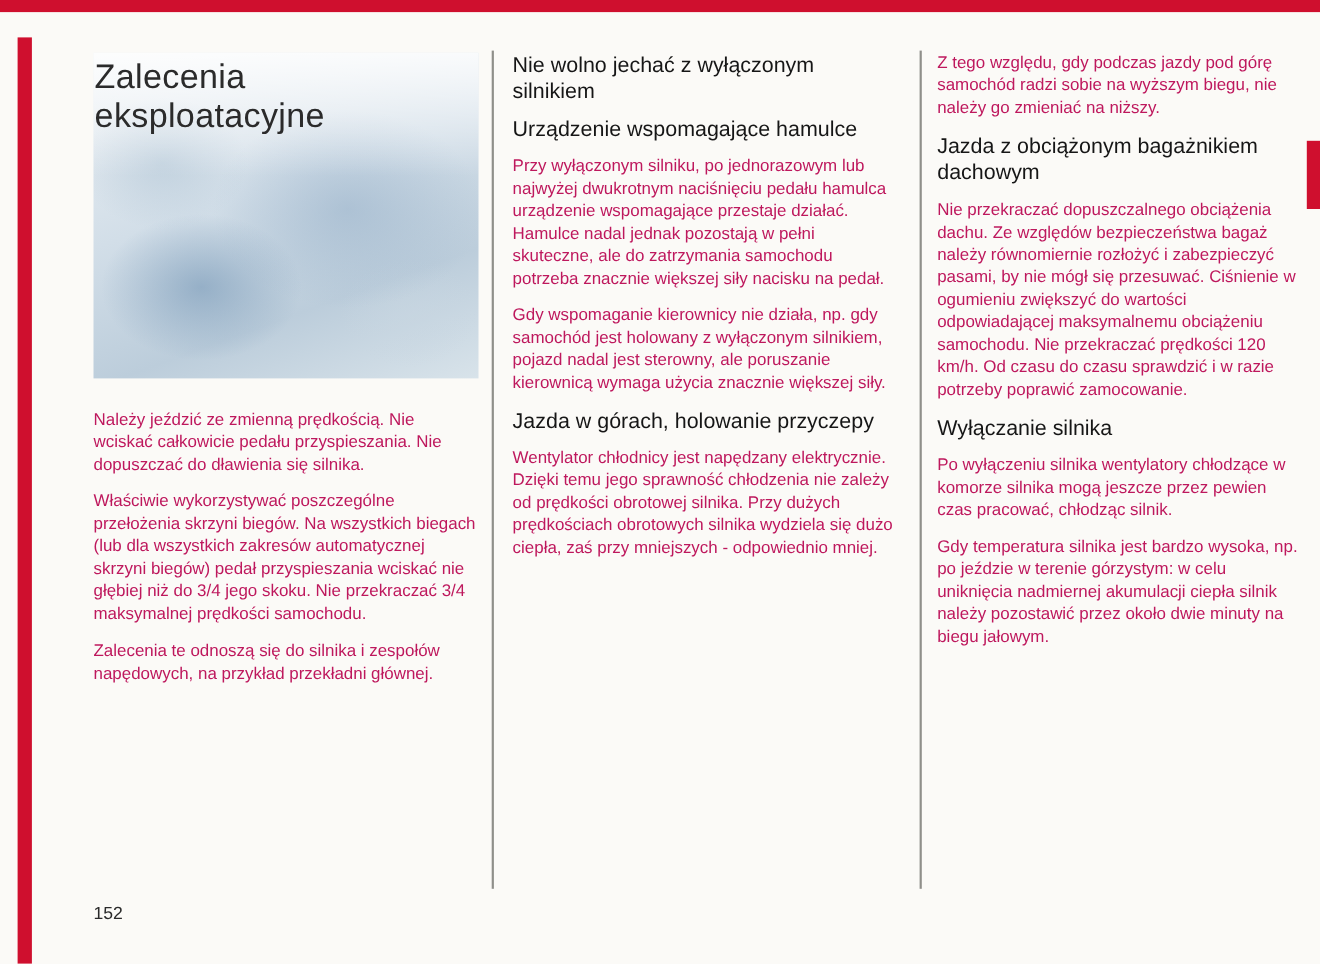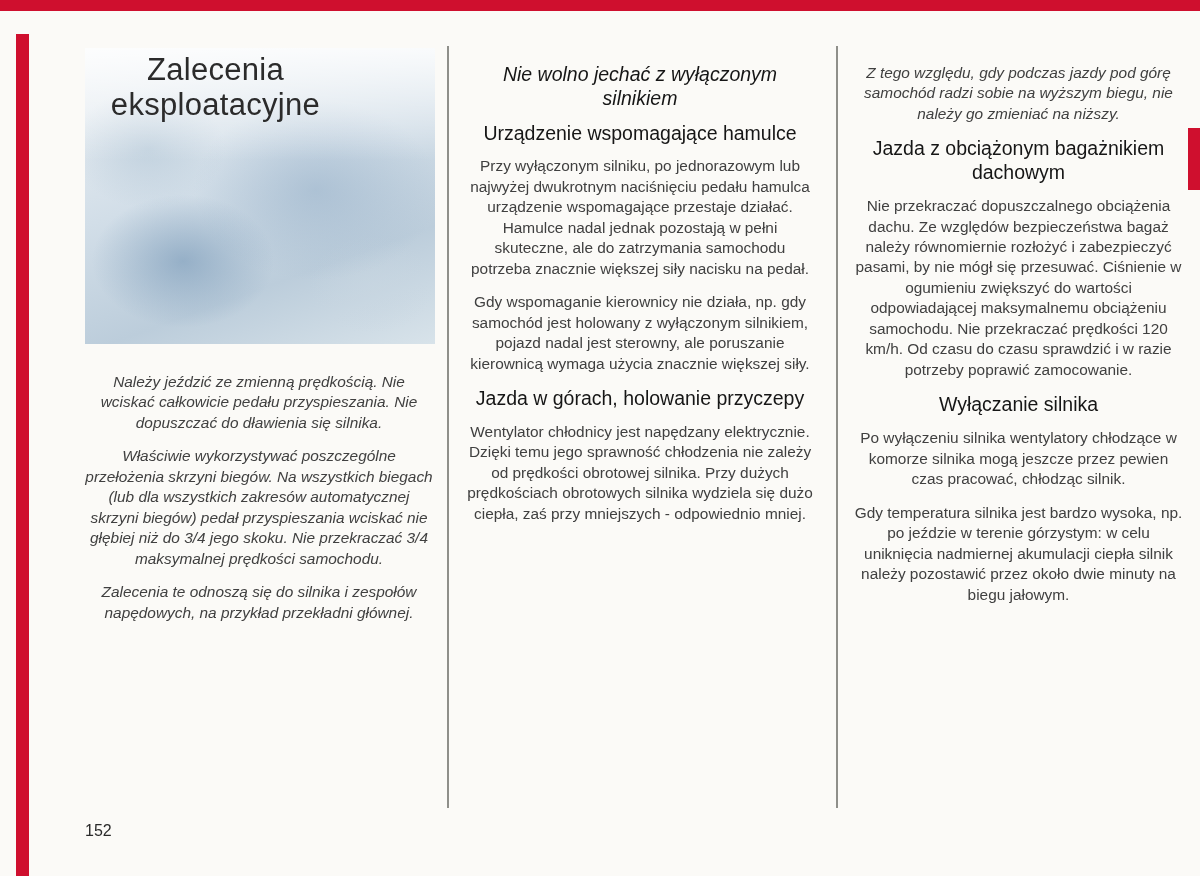--- a/index.html
+++ b/index.html
@@ -32,21 +32,21 @@
   
   .divider {
     position: absolute; top: 46px;
     width: 2px; height: 762px;
     background: #8f8f8a;
   }
   .divider-1 { left: 447px; }
   .divider-2 { left: 836px; }
 
   
-  .col { position: absolute; top: 48px; text-align: center; }
+  .col { position: absolute; top: 48px; }
   .col-left  { left: 85px;  width: 348px; }
   .col-mid   { left: 466px; width: 348px; }
   .col-right { left: 852px; width: 333px; }
 
   h1.page-title {
     font-size: 31px;
     font-weight: 400;
     line-height: 1.13;
     color: #2b2b2b;
     letter-spacing: 0.3px;
@@ -71,26 +71,26 @@
     font-size: 19.5px;
     font-weight: 400;
     line-height: 1.22;
     color: #161616;
     margin: 0 0 11px 0;
   }
 
   p.body-text {
     font-size: 15.4px;
     line-height: 1.33;
-    color: #404040;
+    color: #be185d;
     margin: 0 0 13px 0;
   }
 
   section.doc-section { margin-top: 10px; }
-  section.doc-section.first { margin-top: 15px; font-style: italic; }
+  section.doc-section.first { margin-top: 0; }
 
   .page-number {
     position: absolute;
     left: 85px; top: 822px;
     font-size: 16px;
     color: #2a2a2a;
     text-align: center;
   }
 </style>
 </head>

